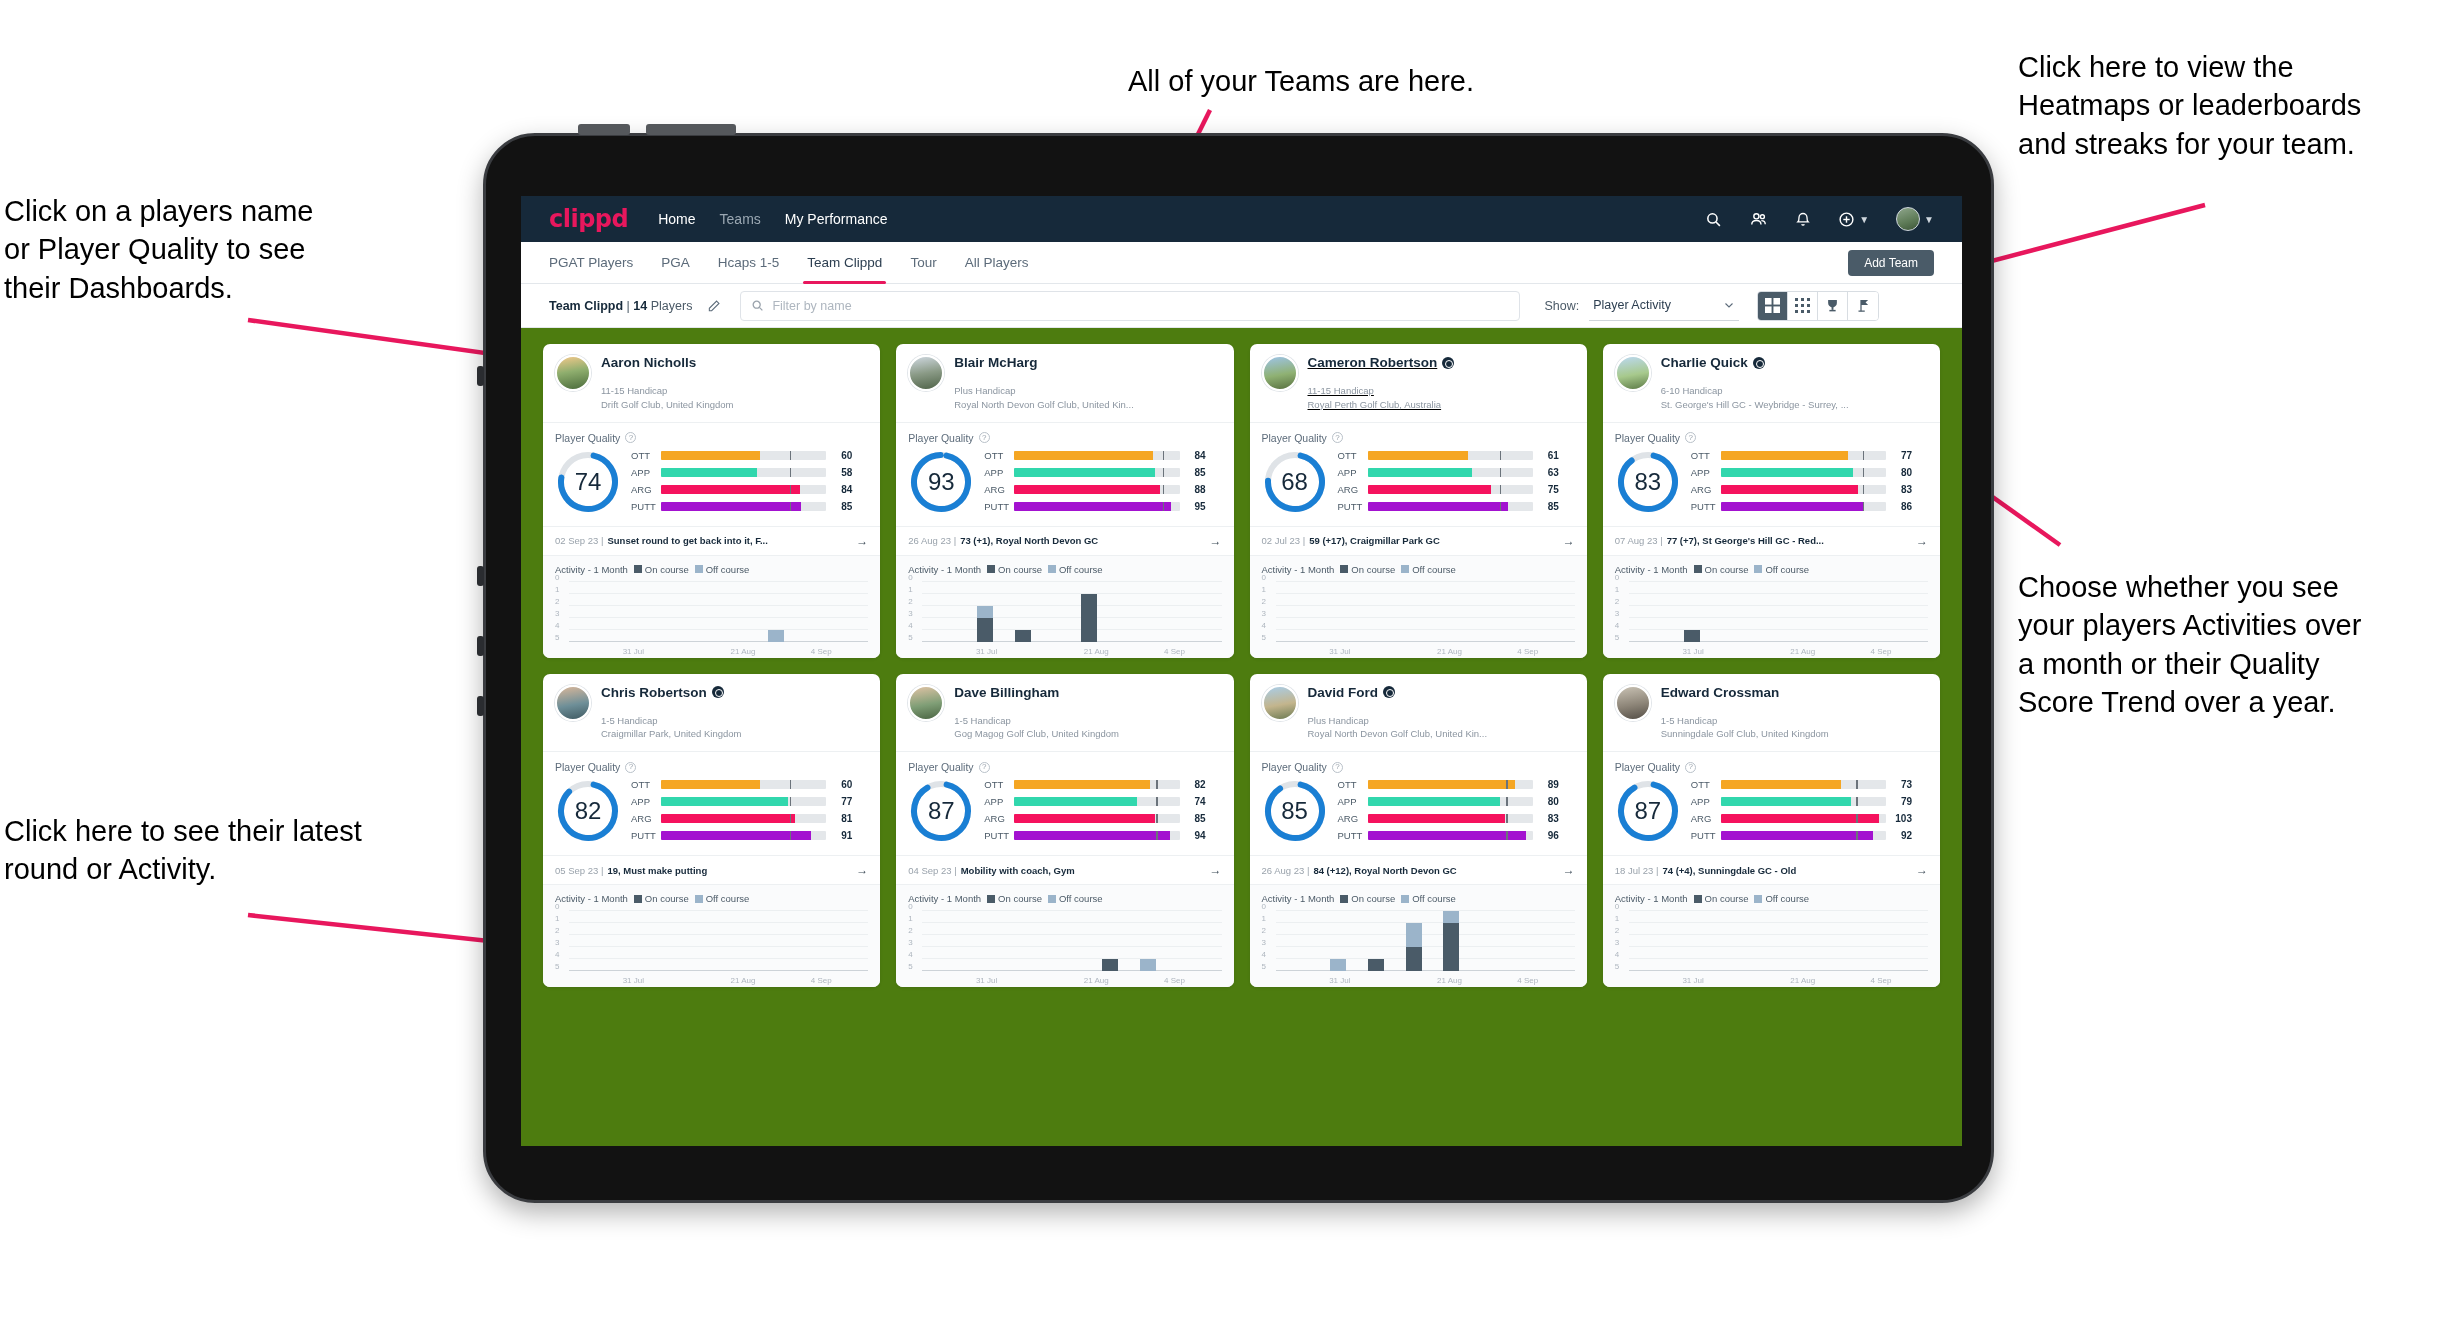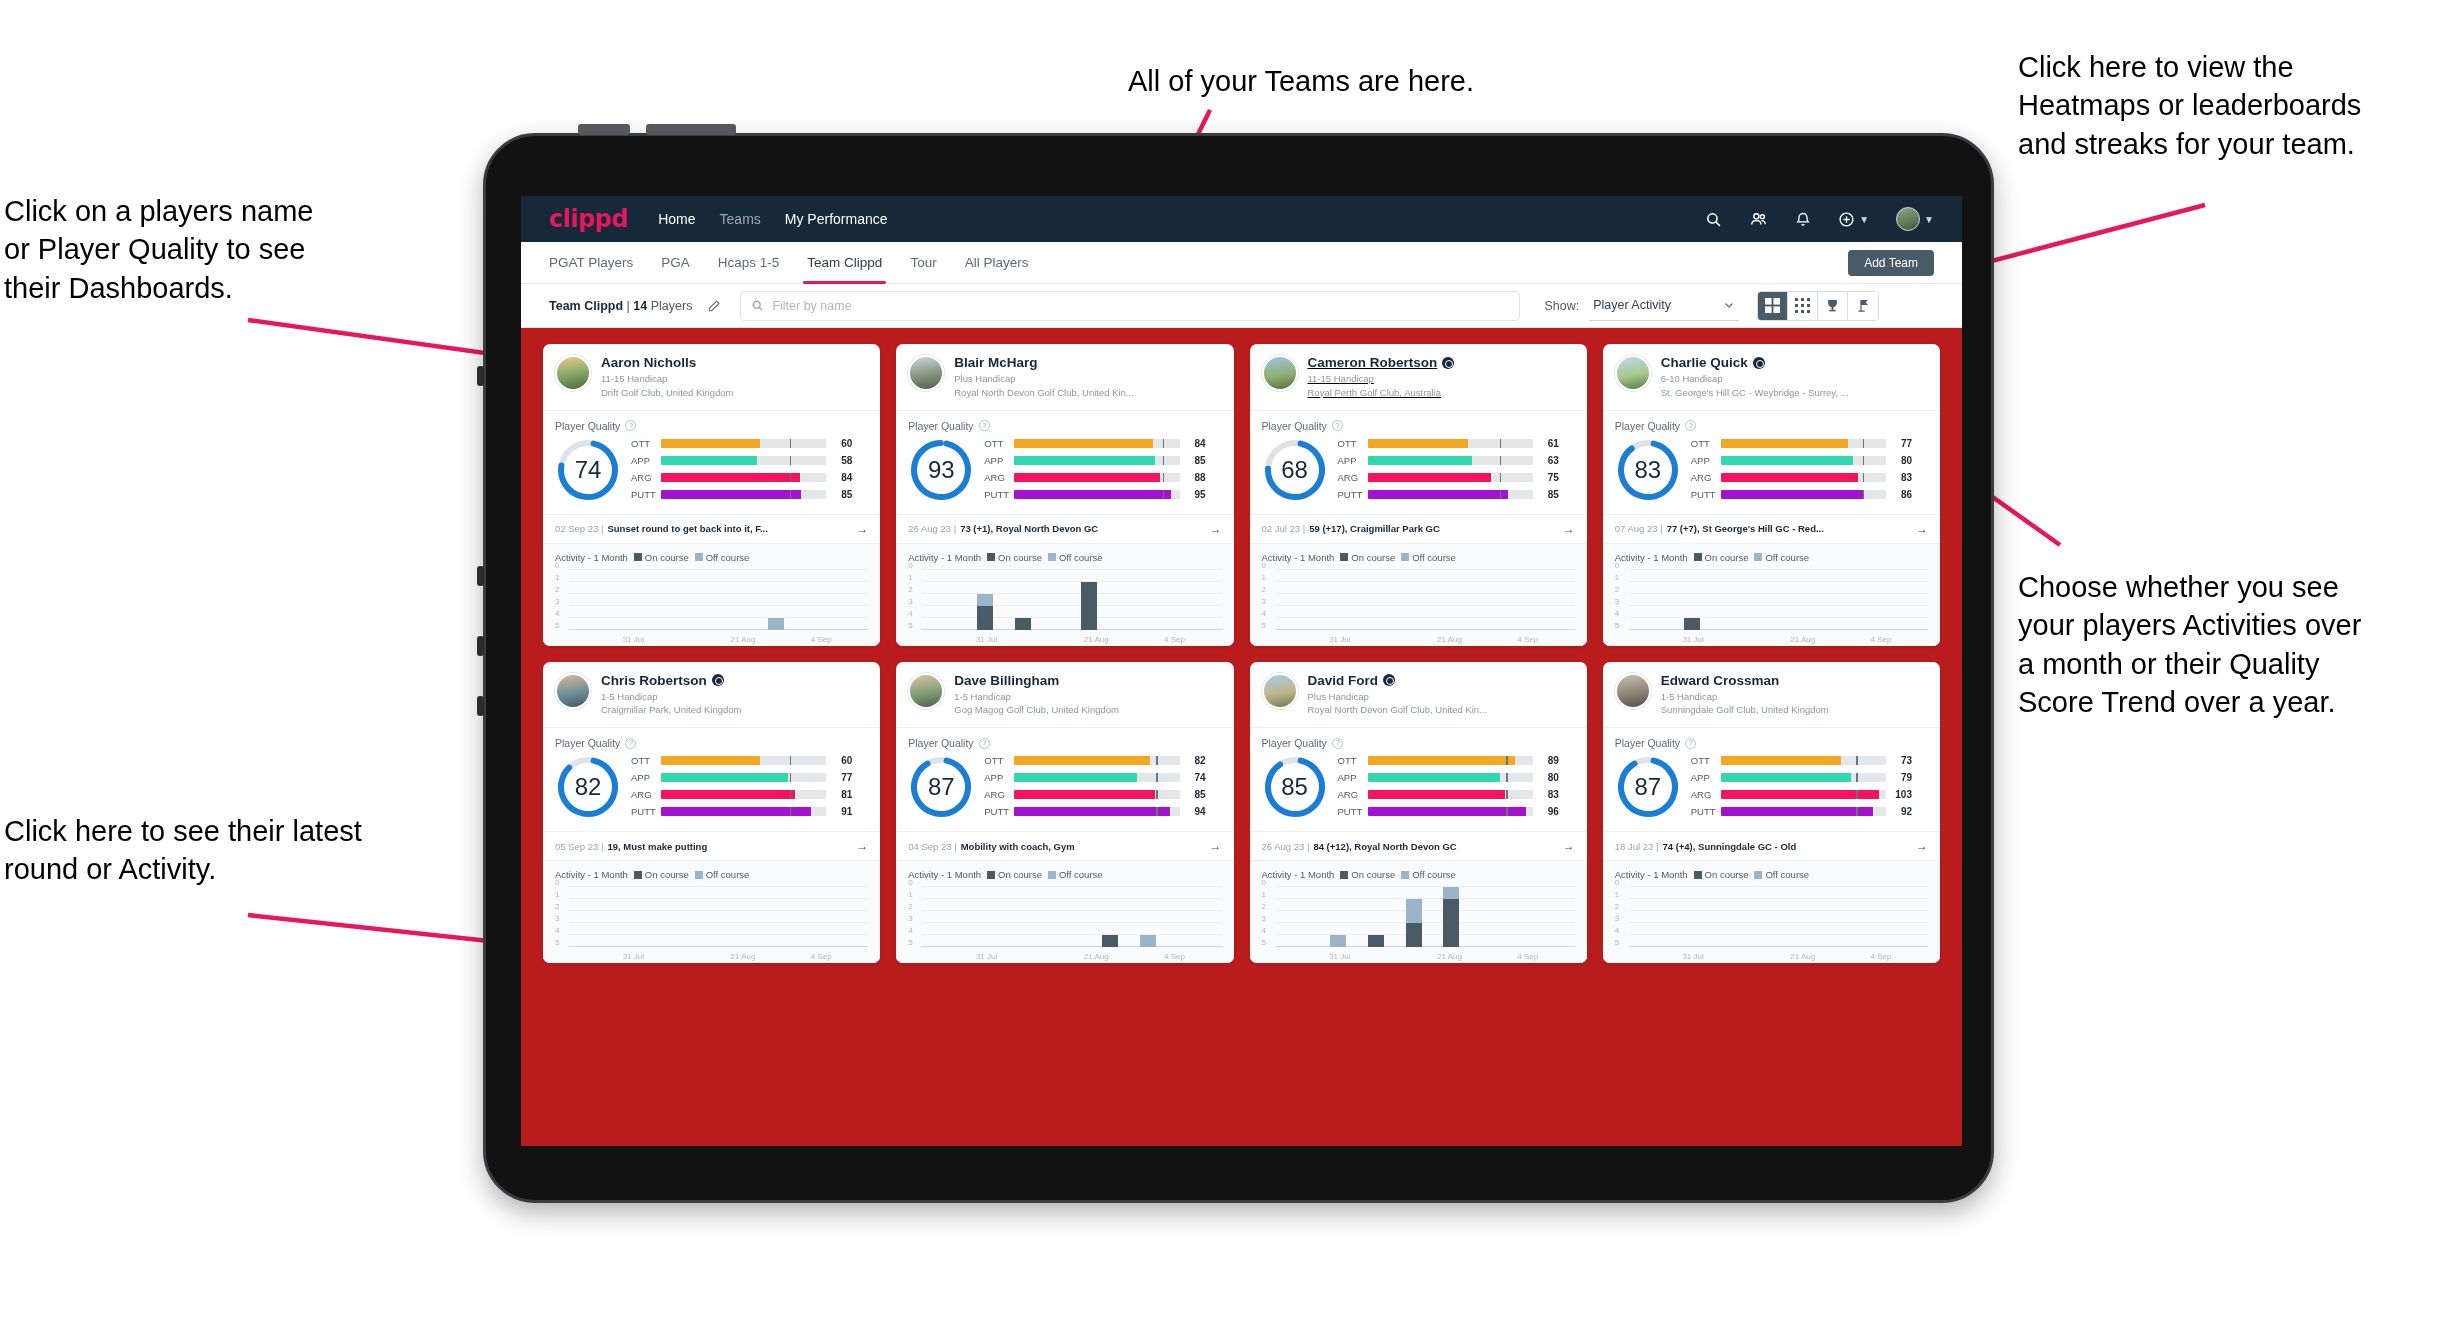--- a/index.html
+++ b/index.html
@@ -39,21 +39,21 @@
   }
   #tablet:after{
     content:""; position:absolute; left:160px; top:-12px; width:90px; height:11px;
     background:#55585c; border-radius:3px;
   }
   .side-dot{ position:absolute; left:-9px; width:7px; height:20px; background:#2a2c30; border-radius:3px;}
   #screen {
     position:absolute;
     left:35px; top:60px;
     width:1441px; height:950px;
-    background:#b91c1c;
+    background:#4d7c0f;
     overflow:hidden;
   }
 
   
   .topnav {
     height:46px; background:#16293a; display:flex; align-items:center;
     padding:0 28px;
   }
   .brand {
     color:#e8175d; font-size:24px; font-weight:bold; letter-spacing:-.5px;
@@ -129,21 +129,21 @@
   .card {
     background:#fff; border-radius:7px; box-shadow:0 1px 3px rgba(20,30,40,.13);
     overflow:hidden;
   }
   .card-head { display:flex; padding:11px 12px 10px 12px; align-items:flex-start; }
   .p-avatar {
     width:36px; height:36px; border-radius:50%; flex:0 0 36px; margin-right:10px;
     border:2px solid #fff; box-shadow:0 0 0 1px #e1e5e9;
   }
   .p-name { font-size:13.5px; font-weight:bold; color:#16293a; display:flex; align-items:center; gap:5px;}
-  .p-sub { font-size:9.5px; color:#8b95a0; margin-top:2px; line-height:1.45; }
+  .p-sub { font-size:9.5px; color:#8b95a0; margin-top:14px; line-height:1.45; }
   .verif {
     width:12px; height:12px; border-radius:50%; background:#16293a; display:inline-block;
     flex:0 0 12px; position:relative;
   }
   .verif:after{
     content:""; position:absolute; left:3px; top:3px; width:6px; height:6px;
     border-radius:50%; border:1.5px solid #fff;
   }
 
   .pq-sec { border-top:1px solid #edf0f2; padding:9px 28px 10px 12px; }

